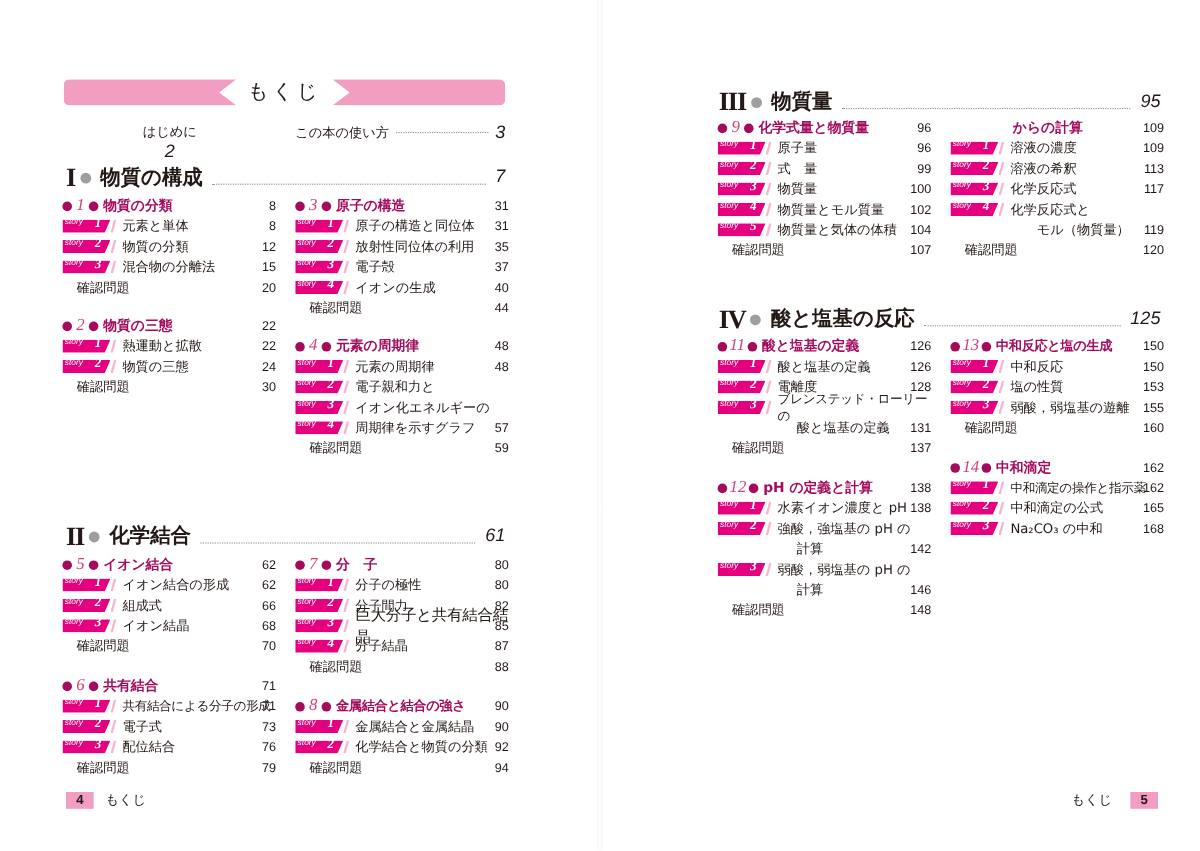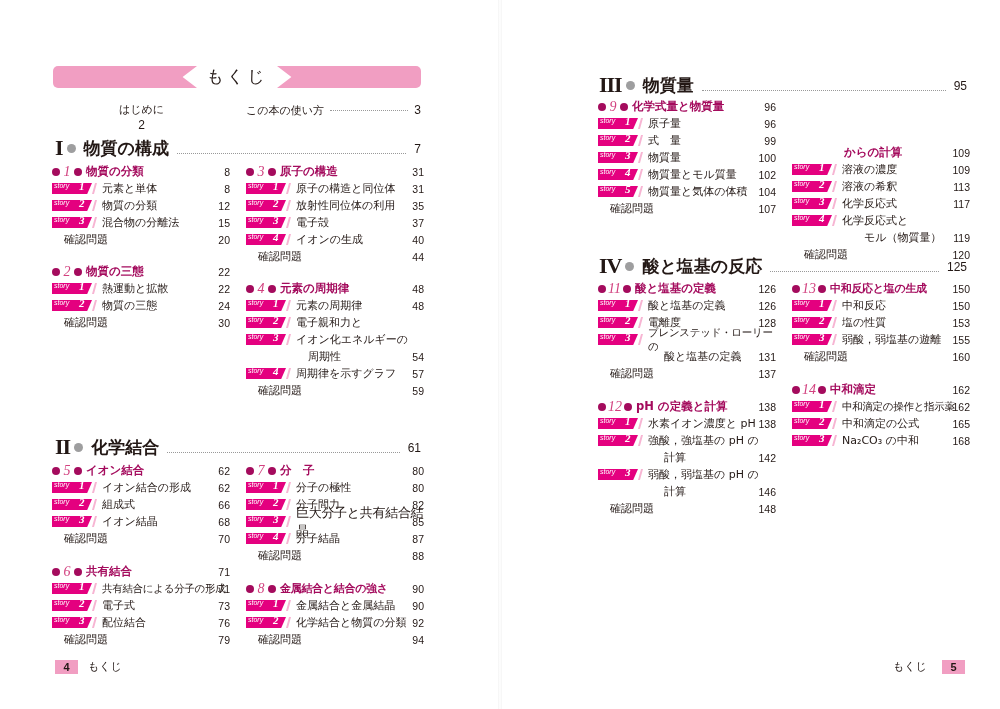--- a/index.html
+++ b/index.html
@@ -18,21 +18,21 @@
   .banner .bar-left { left: 0; width: 144px; border-radius: 5px 0 0 5px;
     clip-path: polygon(0 0, 100% 0, 90% 50%, 100% 100%, 0 100%); }
   .banner .bar-right { right: 0; width: 144px; border-radius: 0 5px 5px 0;
     clip-path: polygon(0 0, 100% 0, 100% 100%, 0 100%, 10% 50%); }
   .banner .title { position: absolute; left: 0; right: 0; top: -1px; text-align: center;
     font-size: 17px; letter-spacing: 3px; color: #231815; }
 
   
   .intro { position: absolute; top: 102px; height: 16px; font-size: 11px; display: flex; align-items: center; }
   .dots { flex: 1; border-bottom: 1px dotted #999; margin: 0 6px; height: 1px; align-self: center; }
-  .pnum { font-size: 12px; font-family: "Liberation Sans", sans-serif; }
+  .pnum { font-size: 15px; font-family: "Liberation Sans", sans-serif; font-style: italic; }
 
   
   .part { position: absolute; height: 26px; display: flex; align-items: flex-end; }
   .part .roman { font-family: "Liberation Serif", serif; font-weight: bold; font-size: 22px; line-height: 22px; letter-spacing: -1px; }
   .part .bullet { width: 9px; height: 9px; border-radius: 50%; background: #9e9e9f; margin: 0 8px 6px 4px; }
   .part .ptitle { font-weight: bold; font-size: 17px; line-height: 22px; }
   .part .dots { margin: 0 8px 5px 8px; align-self: flex-end; }
   .part .pnum { margin-bottom: 3px; }
 
   
@@ -259,24 +259,20 @@
       </div>
     <div class="row">
         <span class="story-tag">
           <span class="tbg"></span>
           <span class="slash"></span>
           <span class="ttxt">story</span>
           <span class="tnum">3</span>
         </span>
         <span>イオン化エネルギーの</span>
       </div>
-    <div class="row cont2">
-        <span>周期性</span>
-        <span class="page-n">54</span>
-      </div>
     <div class="row">
         <span class="story-tag">
           <span class="tbg"></span>
           <span class="slash"></span>
           <span class="ttxt">story</span>
           <span class="tnum">4</span>
         </span>
         <span>周期律を示すグラフ</span>
         <span class="page-n">57</span>
       </div>
@@ -554,21 +550,21 @@
         <span>物質量と気体の体積</span>
         <span class="page-n">104</span>
       </div>
     <div class="row check">
         <span>確認問題</span>
         <span class="page-n">107</span>
       </div>
   </div>
 
   <div class="col" style="left:272px;top:98px;">
-    <div class="row chap" style="padding-left:52px;margin-top:46px;">
+    <div class="row chap" style="padding-left:52px;">
       <span>からの計算</span>
       <span class="page-n">109</span>
     </div>
     <div class="row">
         <span class="story-tag">
           <span class="tbg"></span>
           <span class="slash"></span>
           <span class="ttxt">story</span>
           <span class="tnum">1</span>
         </span>

